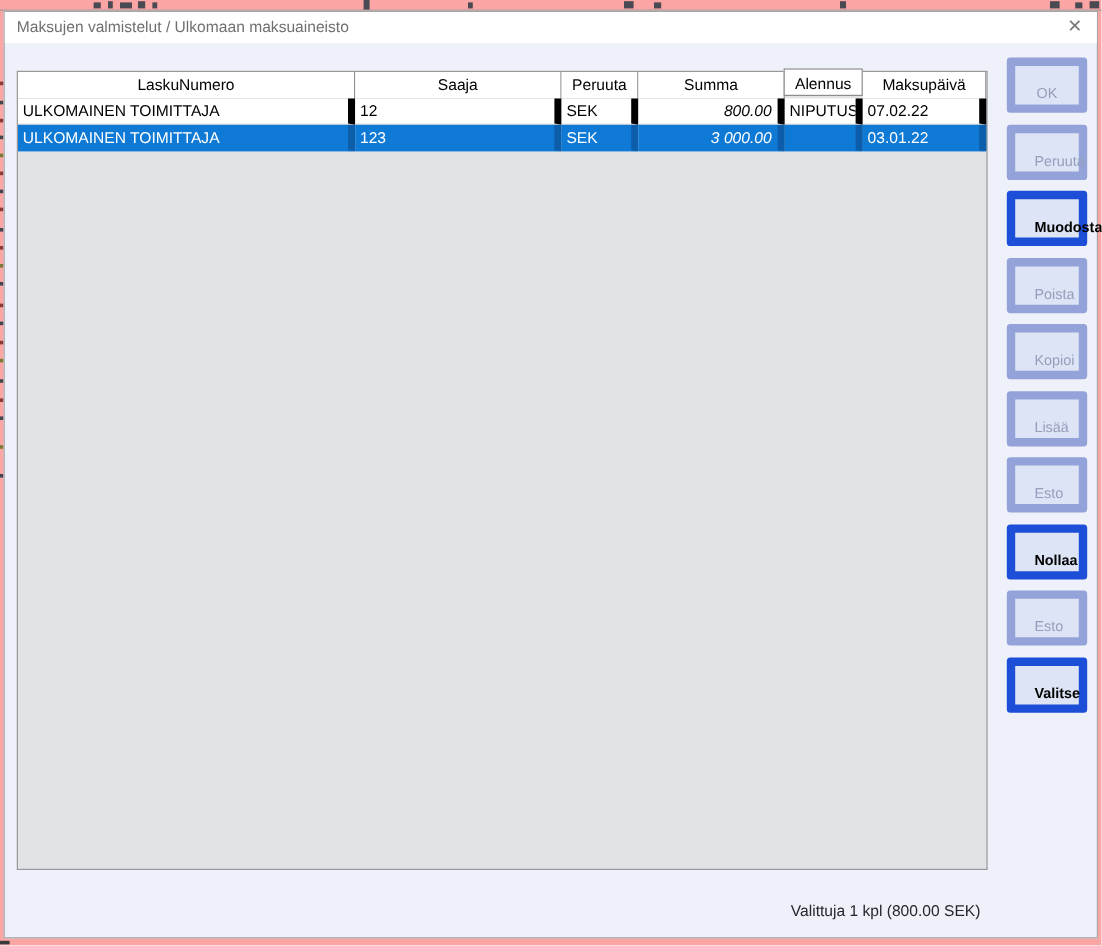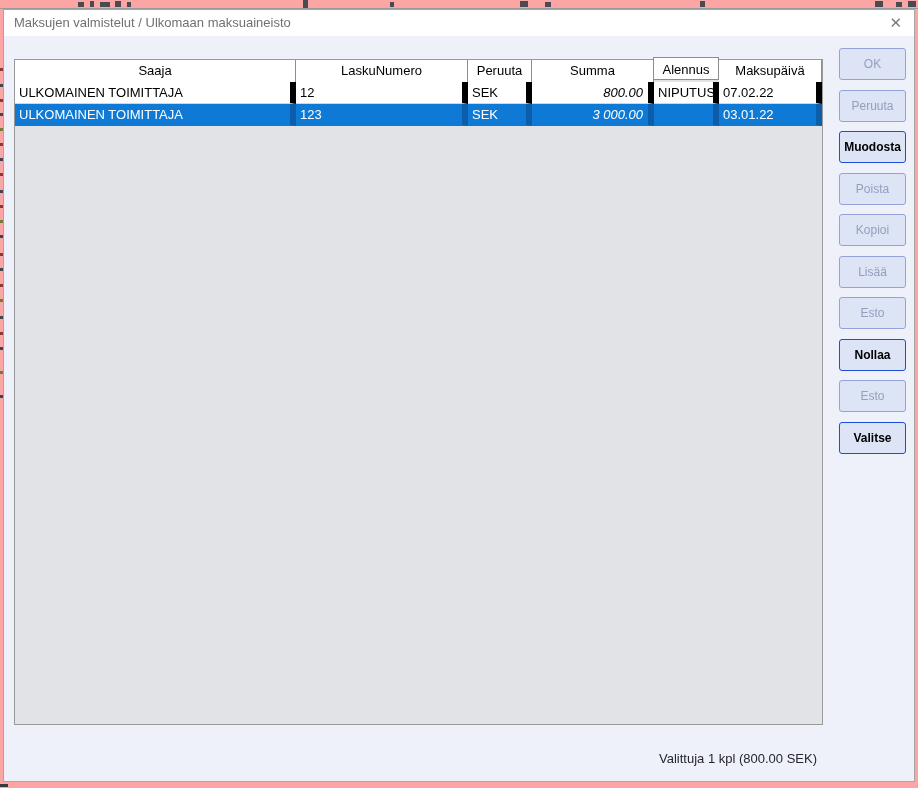--- a/index.html
+++ b/index.html
@@ -32,23 +32,23 @@
   .cell{background:#ffffff;border-right:6px solid #000000;border-bottom:1px solid #d6d6d6;
         line-height:21px;font-size:13px;color:#000;padding-left:4px;box-sizing:border-box;
         white-space:nowrap;overflow:hidden;}
   .grid-row .cell:nth-child(4){text-align:right;padding-right:5px;padding-left:0;font-style:italic;}
   .data-row.selected .cell{background:#0e7ad6;color:#ffffff;
         border-right-color:rgba(10,40,90,0.35);border-bottom-color:#0e7ad6;}
 
   
   .btn-col{position:absolute;left:835px;top:38px;width:67px;display:flex;
            flex-direction:column;gap:9.5px;}
-  .dlg-btn{height:32px;width:67px;background:#dce4f5;border:1px solid #1d4ed8;
+  .dlg-btn{height:32px;width:67px;background:#dce4f5;border:7px solid #1d4ed8;
            border-radius:3px;font-family:"Liberation Sans", sans-serif;font-size:12px;
-           font-weight:bold;color:#000;padding:4px;cursor:pointer;}
+           font-weight:bold;color:#000;padding:16px;cursor:pointer;}
   .dlg-btn.disabled{border-color:#93a2d8;color:#959ebc;font-weight:normal;}
 
   
   .status{position:absolute;top:741px;right:97px;font-size:13px;color:#26262b;}
 </style>
 </head>
 <body>
 
 <div class="canvas">
 
@@ -92,22 +92,22 @@
   </div>
 
   <div class="dialog">
     <div class="titlebar">
       <span class="title">Maksujen valmistelut / Ulkomaan maksuaineisto</span>
       <span class="close">✕</span>
     </div>
 
     <div class="grid-table">
       <div class="grid-row header-row">
+        <div class="hcell">LaskuNumero</div>
         <div class="hcell">Saaja</div>
-        <div class="hcell">LaskuNumero</div>
         <div class="hcell">Peruuta</div>
         <div class="hcell">Summa</div>
         <div class="hcell raised">Alennus</div>
         <div class="hcell">Maksupäivä</div>
       </div>
       <div>
           <div class="grid-row data-row">
     <div class="cell">ULKOMAINEN TOIMITTAJA</div>
     <div class="cell">12</div>
     <div class="cell">SEK</div>

